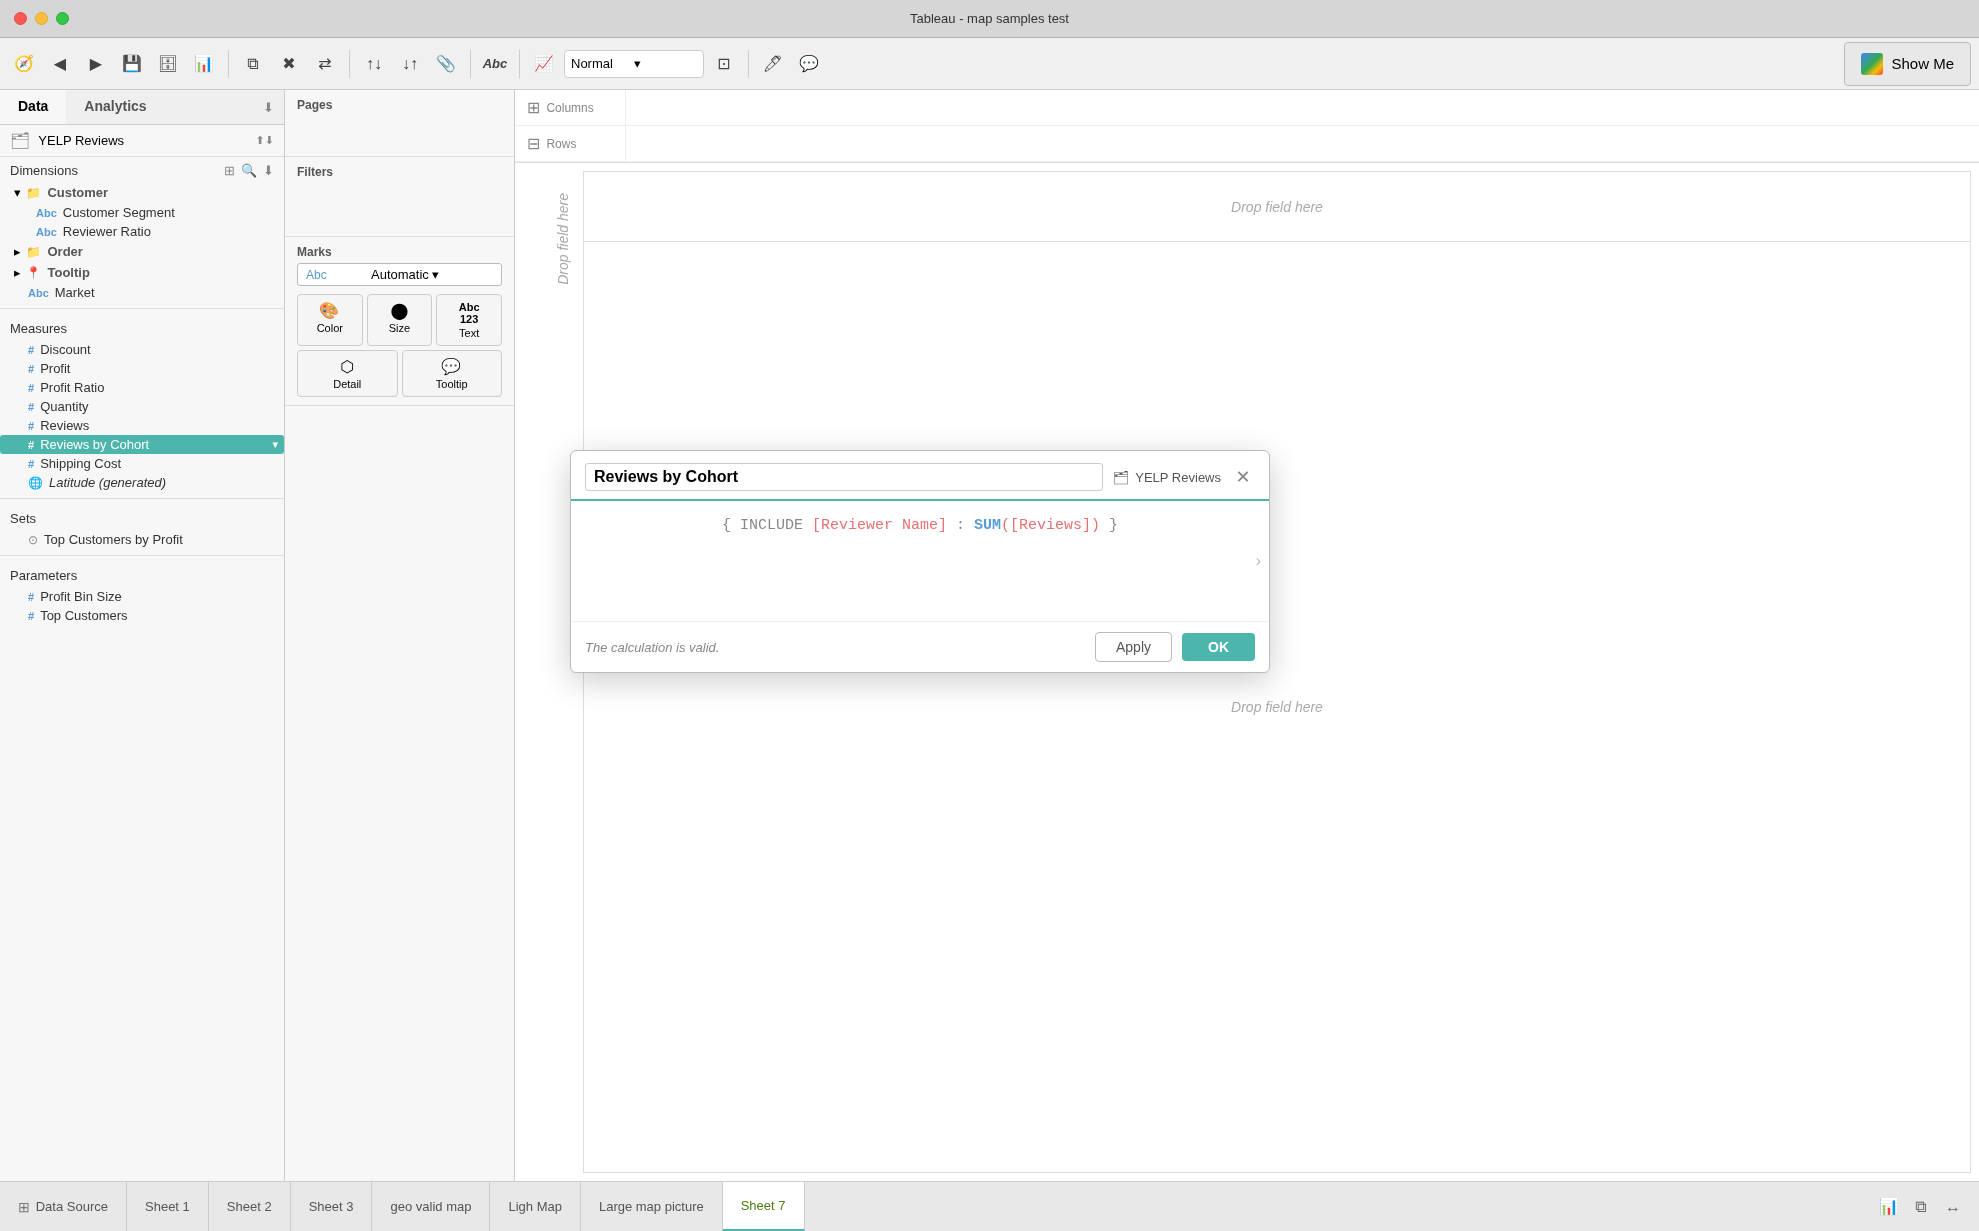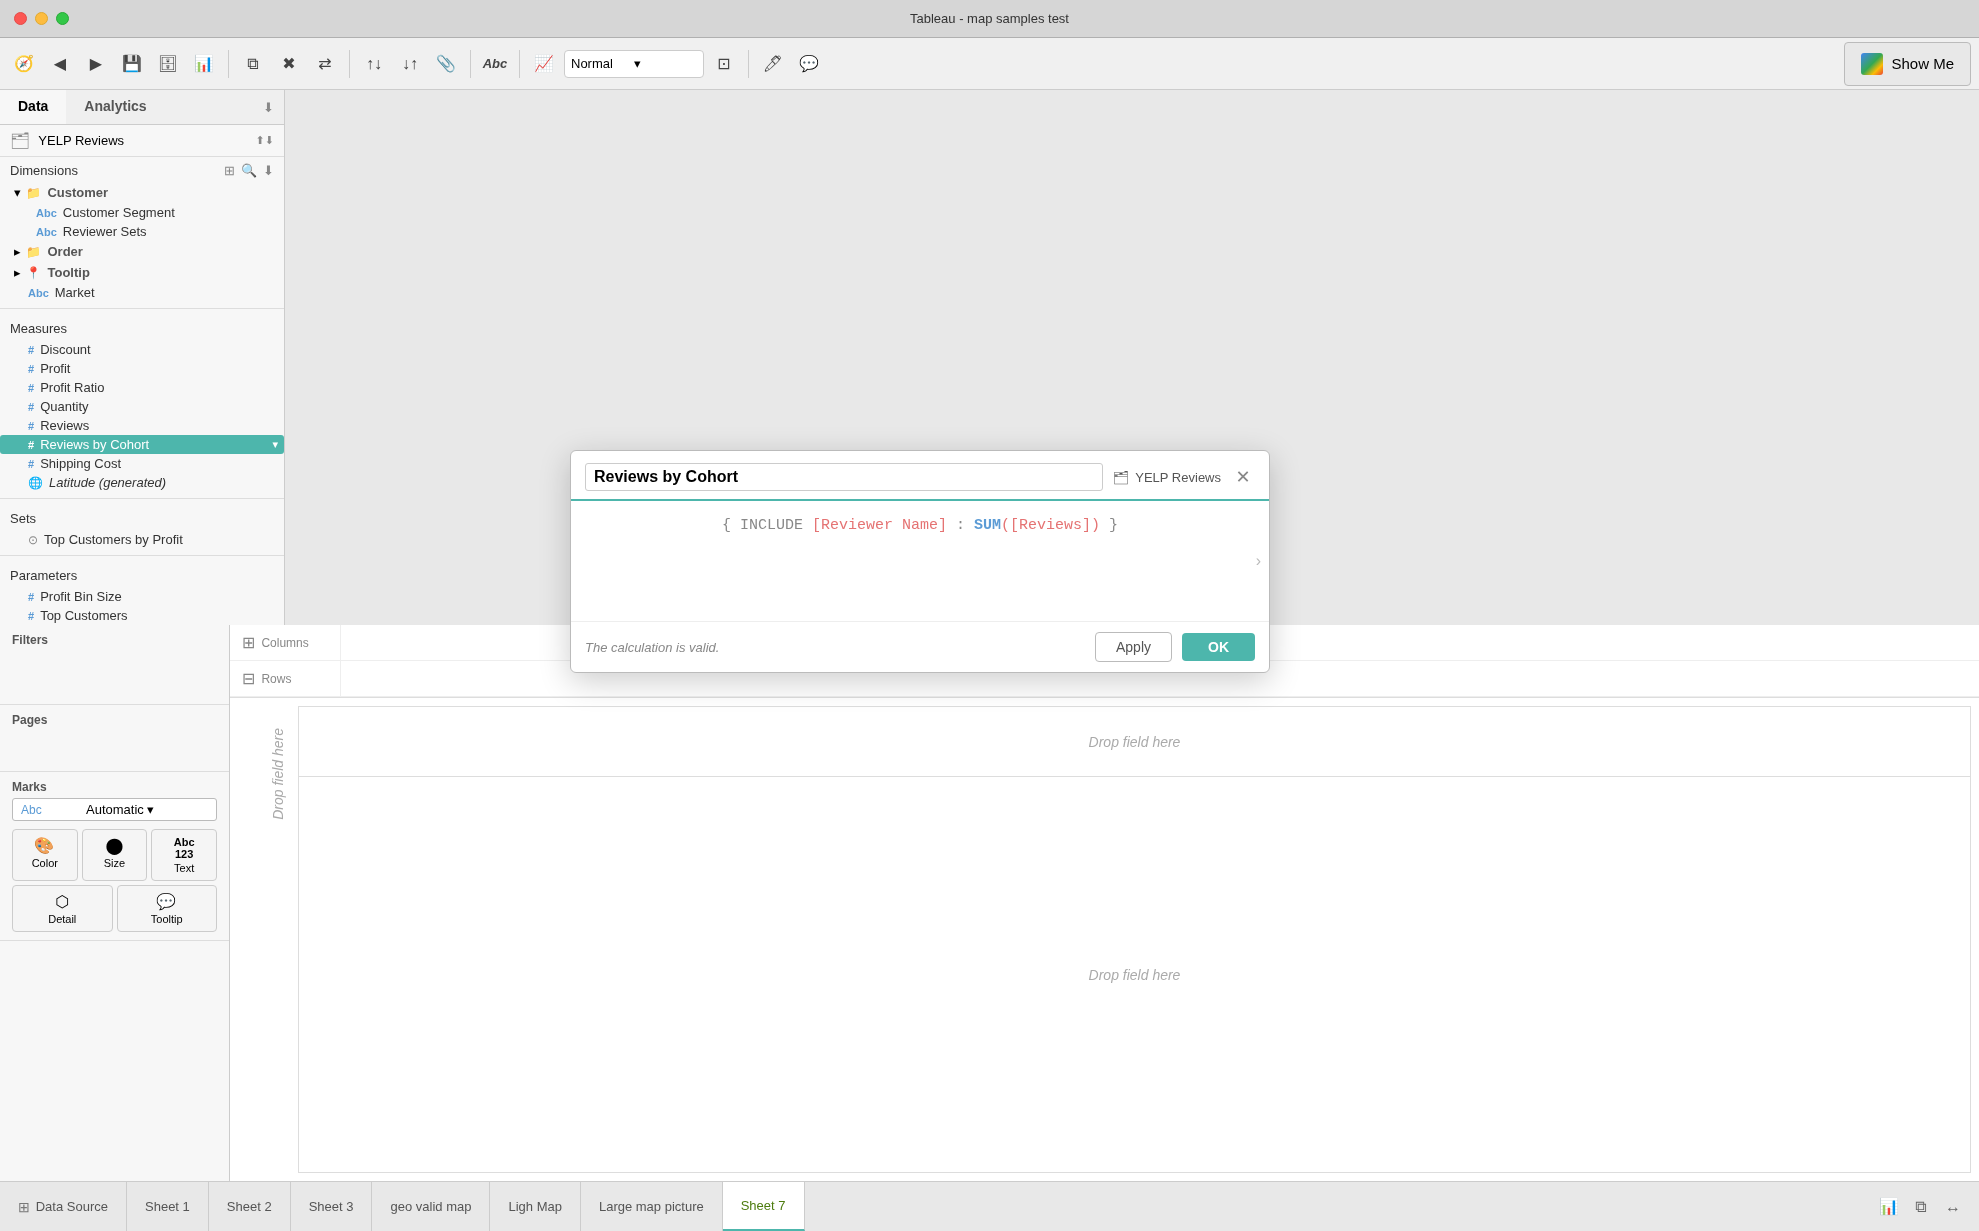--- a/index.html
+++ b/index.html
@@ -95,21 +95,20 @@
     .show-me-icon {
       width: 22px; height: 22px;
       background: linear-gradient(135deg, #4285f4 0%, #34a853 50%, #fbbc04 75%, #ea4335 100%);
       border-radius: 3px;
     }
 
     
     .main-layout {
       display: flex;
       height: calc(1231px - 38px - 52px - 50px);
-      flex-direction: column;
     }
 
     
     .left-panel {
       width: 285px;
       background: #f7f7f7;
       border-right: 1px solid #ccc;
       display: flex;
       flex-direction: column;
       overflow: hidden;
@@ -553,21 +552,21 @@
         <span class="chevron-down"></span>
         <span class="field-group-icon">📁</span>
         <span class="field-group-name">Customer</span>
       </div>
       <div class="field-item">
         <span class="field-type-abc">Abc</span>
         <span class="field-name">Customer Segment</span>
       </div>
       <div class="field-item">
         <span class="field-type-abc">Abc</span>
-        <span class="field-name">Reviewer Sets</span>
+        <span class="field-name">Reviewer Ratio</span>
       </div>
     </div>
 
     <div class="field-group">
       <div class="field-group-header">
         <span class="chevron-right"></span>
         <span class="field-group-icon">📁</span>
         <span class="field-group-name">Order</span>
       </div>
     </div>
@@ -646,26 +645,26 @@
     </div>
     <div class="field-item">
       <span class="field-type-hash" style="color:#5b9bd5;">#</span>
       <span class="field-name">Top Customers</span>
     </div>
   </div>
 
   <div class="workspace">
 
     <div class="pages-filters-marks">
+      <div class="shelf-section">
+        <div class="shelf-title">Pages</div>
+        <div class="shelf-content"></div>
+      </div>
       <div class="shelf-section" style="min-height:80px;">
         <div class="shelf-title">Filters</div>
-        <div class="shelf-content"></div>
-      </div>
-      <div class="shelf-section">
-        <div class="shelf-title">Pages</div>
         <div class="shelf-content"></div>
       </div>
       <div class="shelf-section">
         <div class="shelf-title">Marks</div>
         <div class="marks-dropdown">
           <span style="font-size:12px;color:#5b9bd5;margin-right:4px;">Abc</span>
           <span>Automatic</span>
           <span class="chevron-down"></span>
         </div>
         <div class="marks-grid">

